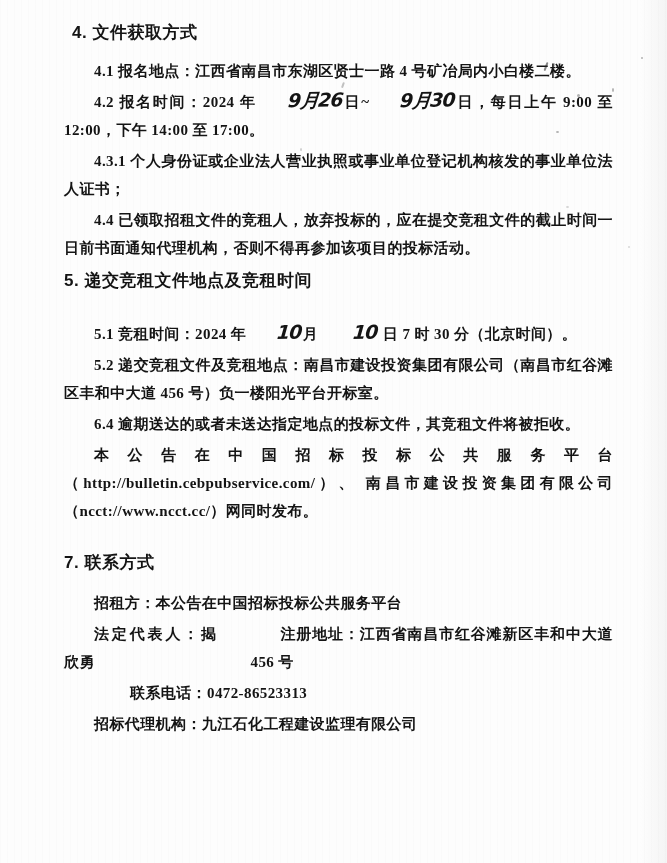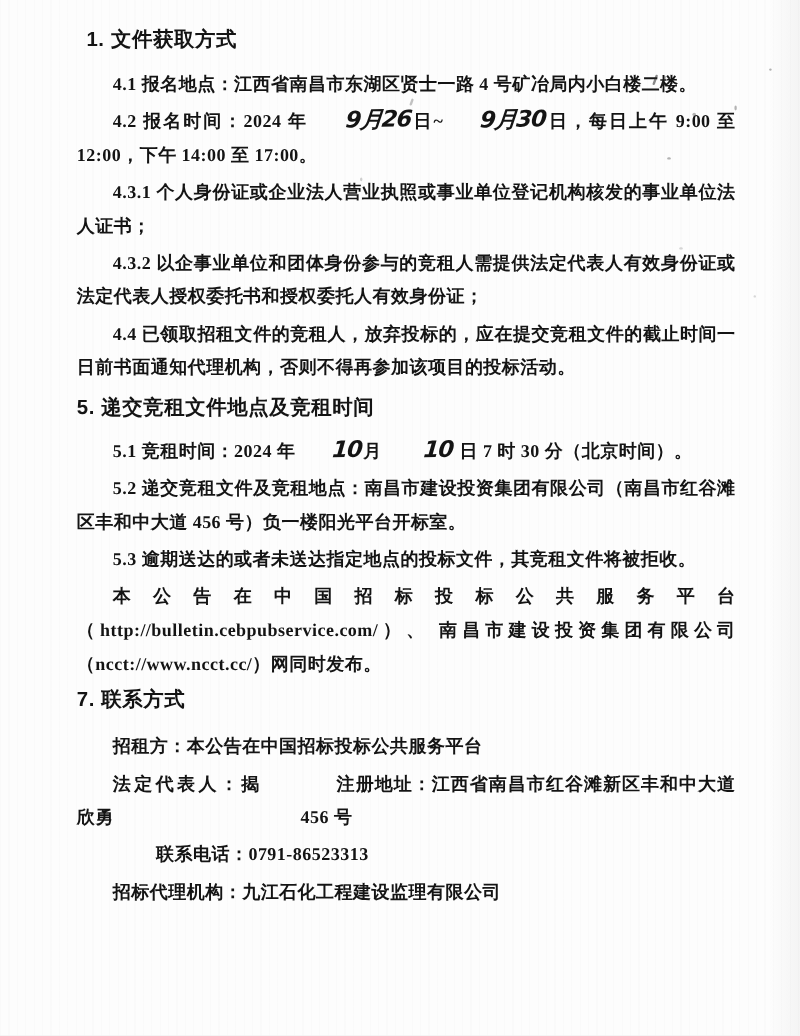--- a/index.html
+++ b/index.html
@@ -20,23 +20,23 @@
     padding:22px 54px 0 64px;
   }
   .sec-heading {
     font-family:"Liberation Sans","DejaVu Sans",sans-serif;
     font-weight:700;
     font-size:17px;
     line-height:22px;
     letter-spacing:0.5px;
   }
   .h4 { margin:0 0 13px 8px; }
-  .h5 { margin:8px 0 12px 0; }
+  .h5 { margin:8px 0 28px 0; }
   .h6 { margin:1px 0 4px 0; }
-  .h7 { margin:4px 0 15px 0; }
+  .h7 { margin:27px 0 15px 0; }
   p.body-line {
     font-size:15px;
     font-weight:600;
     line-height:28px;
     letter-spacing:0.4px;
     margin-bottom:3px;
     text-align:justify;
   }
   p.indent { text-indent:2em; }
   .pair { display:flex; }
@@ -67,48 +67,47 @@
     border-radius:1px;
   }
 </style>
 </head>
 <body>
 
 <div class="page">
   <div class="content">
 
     <section>
-      <h2 class="sec-heading h4">1. 文件获取方式</h2>
+      <h2 class="sec-heading h4">4. 文件获取方式</h2>
       <p class="body-line indent">4.1 报名地点：江西省南昌市东湖区贤士一路 4 号矿冶局内小白楼二楼。</p>
       <p class="body-line indent"><span>4.2 报名时间：2024 年</span><span class="hw">9月26</span><span>日~</span><span class="hw">9月30</span><span>日，每日上午 9:00 至 12:00，下午 14:00 至 17:00。</span></p>
       <p class="body-line indent">4.3.1 个人身份证或企业法人营业执照或事业单位登记机构核发的事业单位法人证书；</p>
-      <p class="body-line indent">4.3.2 以企事业单位和团体身份参与的竞租人需提供法定代表人有效身份证或法定代表人授权委托书和授权委托人有效身份证；</p>
       <p class="body-line indent">4.4 已领取招租文件的竞租人，放弃投标的，应在提交竞租文件的截止时间一日前书面通知代理机构，否则不得再参加该项目的投标活动。</p>
     </section>
 
     <section>
       <h2 class="sec-heading h5">5. 递交竞租文件地点及竞租时间</h2>
       <p class="body-line indent"><span>5.1 竞租时间：2024 年</span><span class="hw">10</span><span>月 </span><span class="hw">10</span><span> 日 7 时 30 分（北京时间）。</span></p>
       <p class="body-line indent">5.2 递交竞租文件及竞租地点：南昌市建设投资集团有限公司（南昌市红谷滩区丰和中大道 456 号）负一楼阳光平台开标室。</p>
-      <p class="body-line indent">5.3 逾期送达的或者未送达指定地点的投标文件，其竞租文件将被拒收。</p>
+      <p class="body-line indent">6.4 逾期送达的或者未送达指定地点的投标文件，其竞租文件将被拒收。</p>
     </section>
 
     <section>
       <p class="body-line indent">本公告在中国招标投标公共服务平台（http://bulletin.cebpubservice.com/）、 南昌市建设投资集团有限公司 （ncct://www.ncct.cc/）网同时发布。</p>
     </section>
 
     <section>
       <h2 class="sec-heading h7">7. 联系方式</h2>
       <p class="body-line indent">招租方：本公告在中国招标投标公共服务平台</p>
       <p class="body-line indent pair">
           <span>法定代表人：揭欣勇</span>
           <span class="gap30">注册地址：江西省南昌市红谷滩新区丰和中大道 456 号</span>
         </p>
       <p class="body-line indent pair">
-          <span class="gap36">联系电话：0791-86523313</span>
+          <span class="gap36">联系电话：0472-86523313</span>
         </p>
       <p class="body-line indent">招标代理机构：九江石化工程建设监理有限公司</p>
 
     </section>
 
   </div>
 
   <div class="tick" style="left:545px; top:62px;"></div>
   <div class="tick" style="left:552px; top:63px; opacity:.6;"></div>
   <div class="speck" style="left:577px; top:94px;  width:3px; height:3px;"></div>

